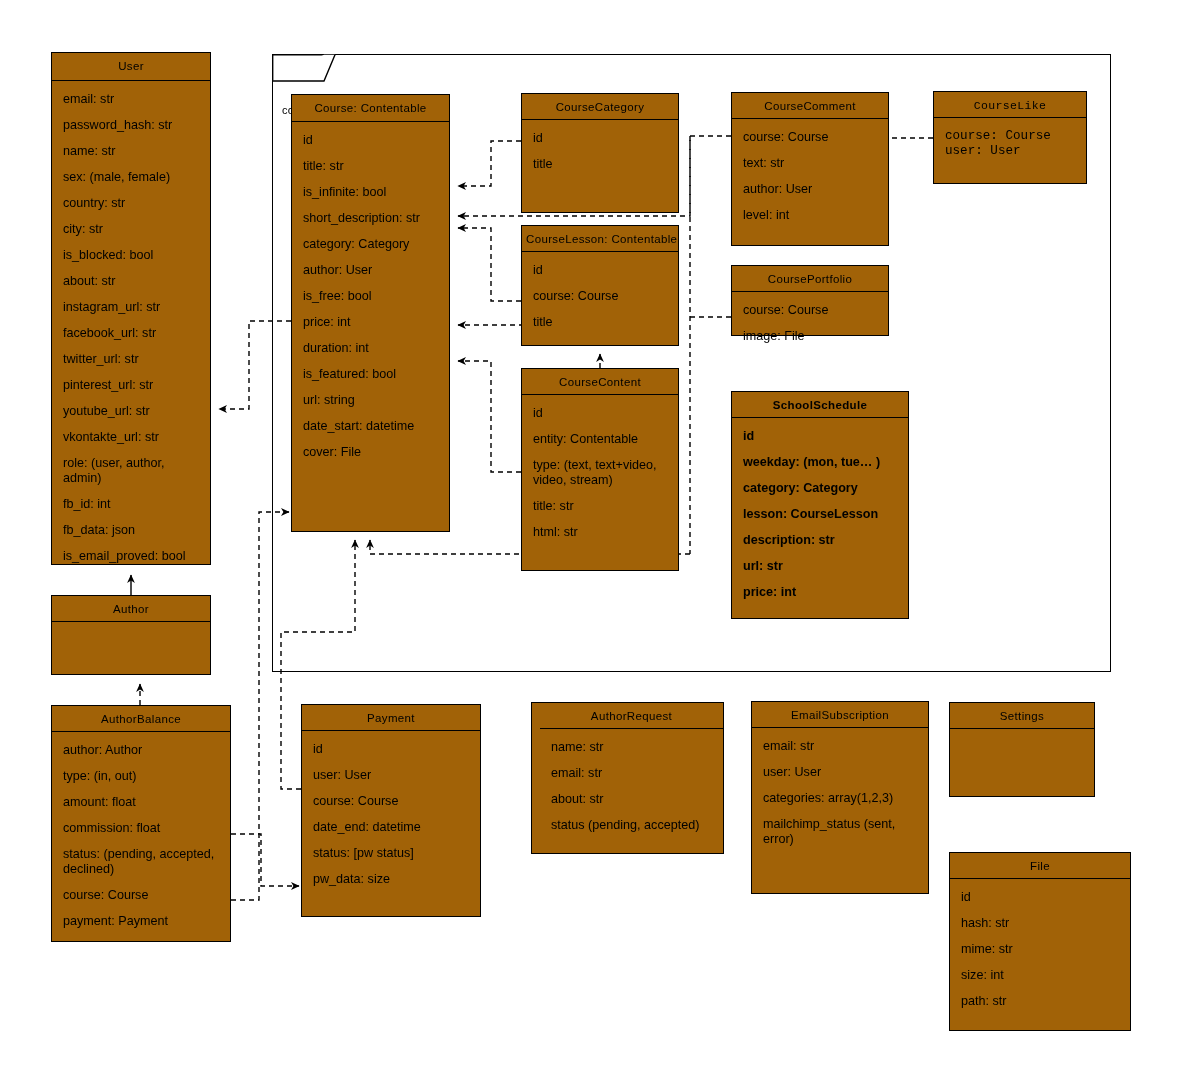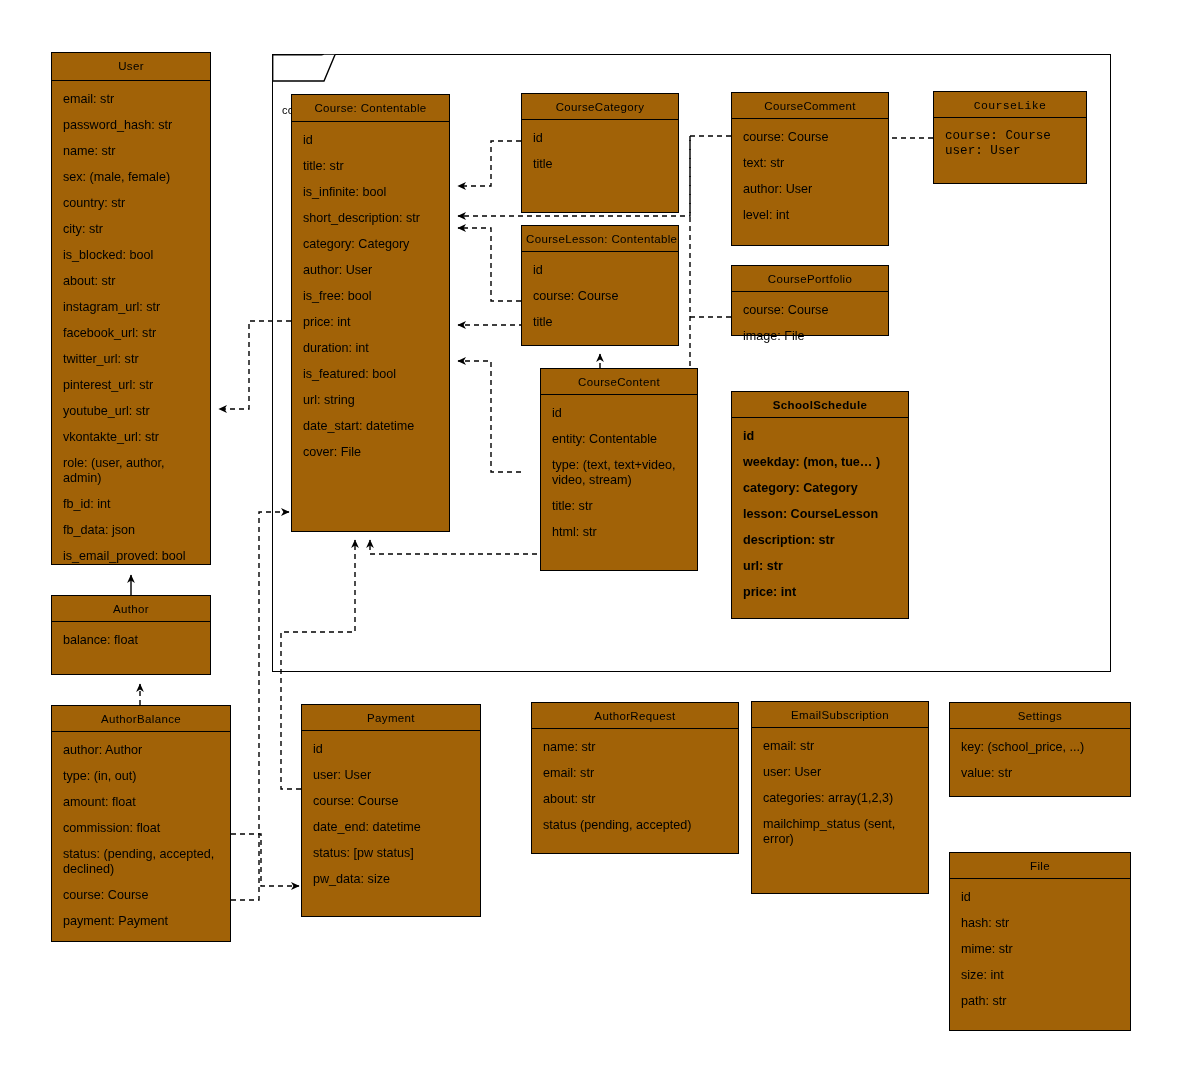--- a/index.html
+++ b/index.html
@@ -97,23 +97,20 @@
           <div class="attr">youtube_url: str</div>
           <div class="attr">vkontakte_url: str</div>
           <div class="attr">role: (user, author, admin)</div>
           <div class="attr">fb_id: int</div>
           <div class="attr">fb_data: json</div>
           <div class="attr">is_email_proved: bool</div>
         </div>
       </div>
       <div class="cls" style="left: 51px; top: 595px; width: 160px; height: 80px;">
         <div class="cls-title" style="height: 26px;">Author</div>
-        <div class="cls-body">
-          <div class="attr">balance: float</div>
-        </div>
       </div>
       <div class="cls" style="left: 51px; top: 705px; width: 180px; height: 237px;">
         <div class="cls-title" style="height: 26px;">AuthorBalance</div>
         <div class="cls-body">
           <div class="attr">author: Author</div>
           <div class="attr">type: (in, out)</div>
           <div class="attr">amount: float</div>
           <div class="attr">commission: float</div>
           <div class="attr">status: (pending, accepted,
 declined)</div>
@@ -147,21 +144,21 @@
         </div>
       </div>
       <div class="cls" style="left: 521px; top: 225px; width: 158px; height: 121px;">
         <div class="cls-title" style="height: 26px;">CourseLesson: Contentable</div>
         <div class="cls-body">
           <div class="attr">id</div>
           <div class="attr">course: Course</div>
           <div class="attr">title</div>
         </div>
       </div>
-      <div class="cls" style="left: 521px; top: 368px; width: 158px; height: 203px; margin-left: 19px;">
+      <div class="cls" style="left: 521px; top: 368px; width: 158px; height: 203px;">
         <div class="cls-title" style="height: 26px;">CourseContent</div>
         <div class="cls-body">
           <div class="attr">id</div>
           <div class="attr">entity: Contentable</div>
           <div class="attr">type: (text, text+video,
 video, stream)</div>
           <div class="attr">title: str</div>
           <div class="attr">html: str</div>
         </div>
       </div>
@@ -204,44 +201,40 @@
         <div class="cls-title" style="height: 26px;">Payment</div>
         <div class="cls-body">
           <div class="attr">id</div>
           <div class="attr">user: User</div>
           <div class="attr">course: Course</div>
           <div class="attr">date_end: datetime</div>
           <div class="attr">status: [pw status]</div>
           <div class="attr">pw_data: size</div>
         </div>
       </div>
-      <div class="cls" style="left: 531px; top: 702px; width: 208px; height: 152px;">
+      <div class="cls" style="left: 531px; top: 702px; width: 193px; height: 152px; padding-left: 8px;">
         <div class="cls-title" style="height: 26px;">AuthorRequest</div>
         <div class="cls-body">
           <div class="attr">name: str</div>
           <div class="attr">email: str</div>
           <div class="attr">about: str</div>
           <div class="attr">status (pending, accepted)</div>
         </div>
       </div>
       <div class="cls" style="left: 751px; top: 701px; width: 178px; height: 193px;">
         <div class="cls-title" style="height: 26px;">EmailSubscription</div>
         <div class="cls-body">
           <div class="attr">email: str</div>
           <div class="attr">user: User</div>
           <div class="attr">categories: array(1,2,3)</div>
           <div class="attr">mailchimp_status (sent, error)</div>
         </div>
       </div>
-      <div class="cls" style="left: 949px; top: 702px; width: 182px; height: 95px;">
+      <div class="cls" style="left: 949px; top: 702px; width: 146px; height: 95px;">
         <div class="cls-title" style="height: 26px;">Settings</div>
-        <div class="cls-body">
-          <div class="attr">key: (school_price, ...)</div>
-          <div class="attr">value: str</div>
-        </div>
       </div>
       <div class="cls" style="left: 949px; top: 852px; width: 182px; height: 179px;">
         <div class="cls-title" style="height: 26px;">File</div>
         <div class="cls-body">
           <div class="attr">id</div>
           <div class="attr">hash: str</div>
           <div class="attr">mime: str</div>
           <div class="attr">size: int</div>
           <div class="attr">path: str</div>
         </div>

